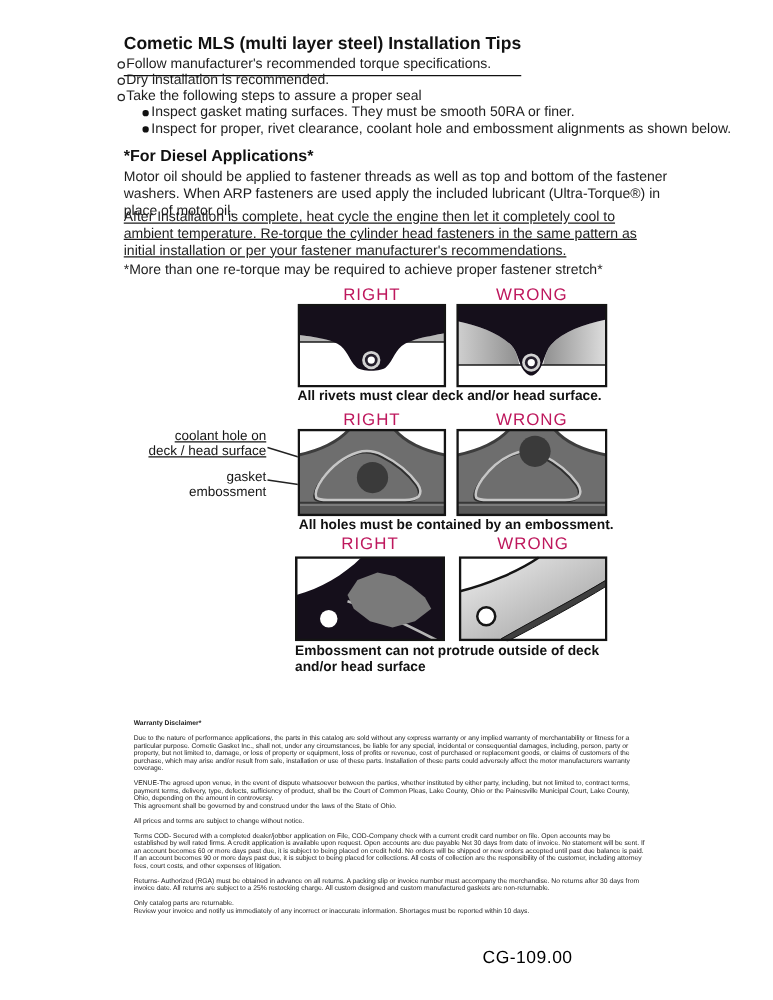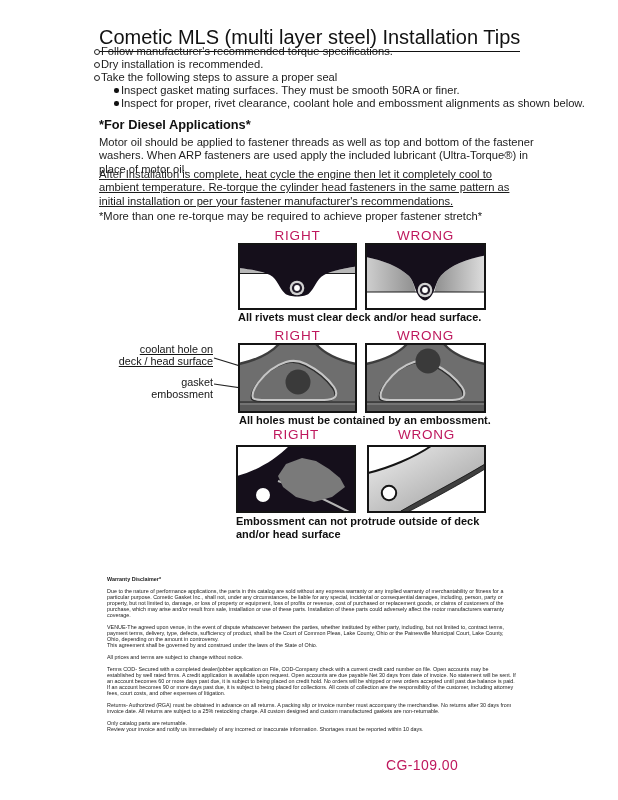--- a/index.html
+++ b/index.html
@@ -1,38 +1,38 @@
 <!DOCTYPE html>
 <html><head>
 <meta charset="utf-8">
 <style>
   html,body{margin:0;padding:0;background:#ffffff;}
   .page{position:relative;width:618px;height:800px;background:#ffffff;overflow:hidden;
         font-family:"Liberation Sans", sans-serif;color:#1c1c1c;}
   .abs{position:absolute;}
   
-  .title{left:99px;top:26px;font-size:20px;font-weight:normal;color:#111;
-         border-bottom:1.6px solid #111;padding-bottom:2px;display:inline-block;margin:0;}
+  .title{left:99px;top:26px;font-size:14px;font-weight:bold;color:#111;
+         border-bottom:1.6px solid #111;padding-bottom:18px;display:inline-block;margin:0;}
   
   .brow{font-size:11.2px;line-height:12.5px;white-space:nowrap;}
   .m-circle{position:absolute;width:4px;height:4px;border:1.1px solid #222;border-radius:50%;}
   .m-dot{position:absolute;width:4.5px;height:4.5px;background:#111;border-radius:50%;}
   
   .h2{left:99px;font-size:12.8px;font-weight:bold;color:#111;margin:0;}
   .para{left:99px;width:436px;font-size:11.2px;line-height:13.3px;}
   
   .figtitle{font-size:13.5px;letter-spacing:.8px;color:#be185d;text-align:center;}
   .figcap{font-size:11px;font-weight:bold;color:#111;line-height:12.5px;white-space:pre-line;}
   .figlabel{font-size:10.8px;line-height:11.8px;color:#151515;text-align:right;}
   .panel{position:absolute;display:block;}
   
   .disc{left:107px;width:409px;font-size:5.4px;line-height:6.1px;color:#222;}
   .disc p{margin:0 0 5.6px 0;white-space:pre-line;}
   .disc .dh{font-weight:bold;margin-bottom:6px;}
-  .docnum{left:386px;top:757px;font-size:14px;color:#be185d;letter-spacing:.4px;}
+  .docnum{left:386px;top:757px;font-size:14px;color:#000000;letter-spacing:.4px;}
 </style>
 </head>
 <body>
 
 <div class="page">
 
   <h1 class="abs title">Cometic MLS (multi layer steel) Installation Tips</h1>
 
   <div class="abs brow" style="left:101px;top:45px;">
     <span class="m-circle" style="left:-7px;top:4px;"></span>

